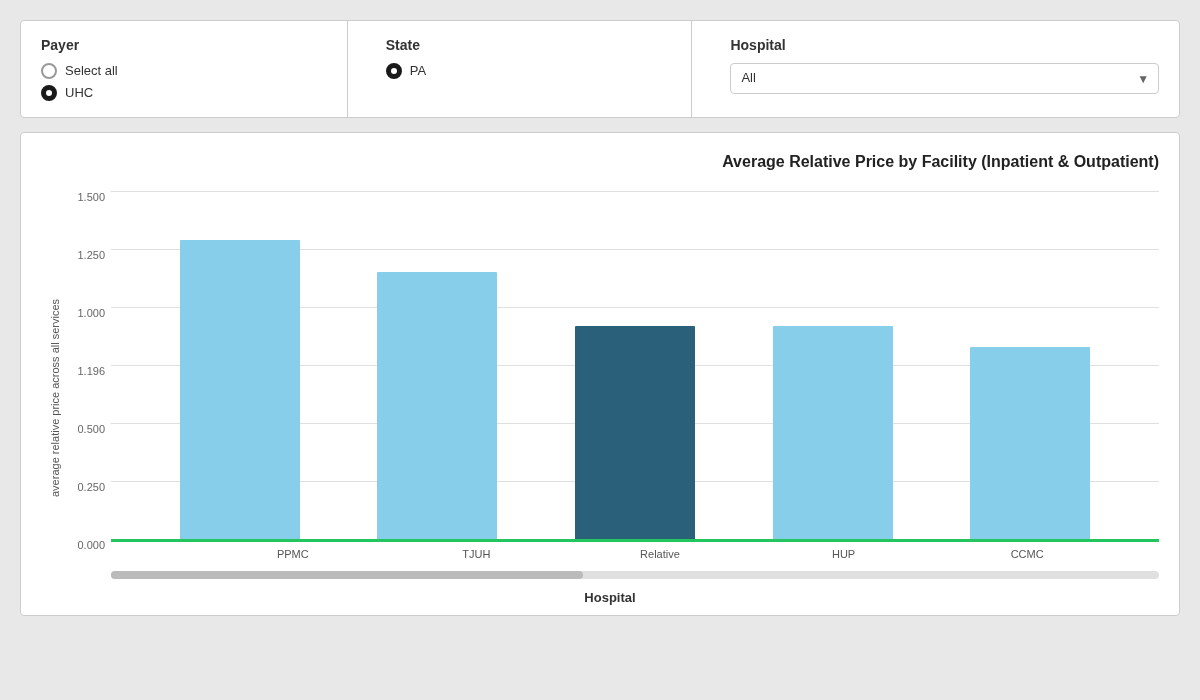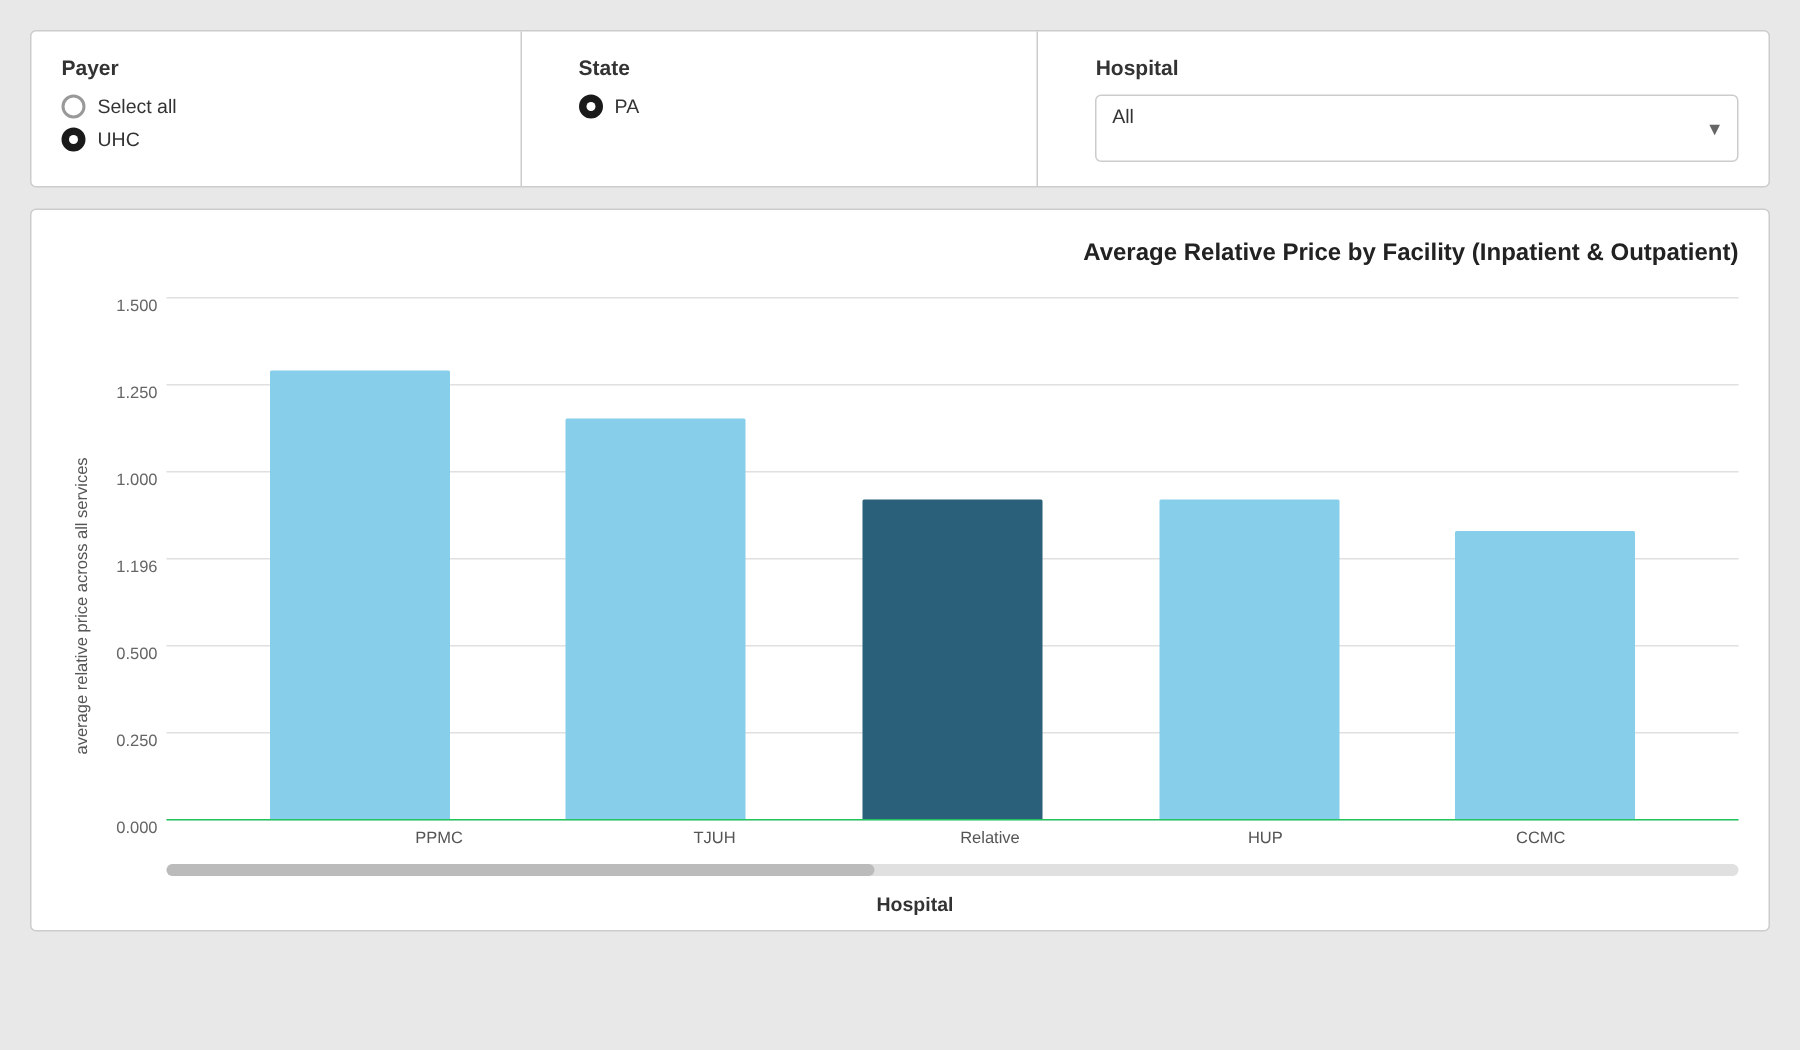--- a/index.html
+++ b/index.html
@@ -85,21 +85,21 @@
     .hospital-section h3 {
       font-size: 14px;
       font-weight: 600;
       margin-bottom: 10px;
     }
     .dropdown-wrapper {
       position: relative;
     }
     .dropdown-select {
       width: 100%;
-      padding: 6px 32px 22px 10px;
+      padding: 6px 32px 8px 10px;
       border: 1px solid #ccc;
       border-radius: 4px;
       font-size: 13px;
       appearance: none;
       background: #fff;
       cursor: pointer;
       color: #333;
     }
     .dropdown-arrow {
       position: absolute;
@@ -211,21 +211,21 @@
     .bar-dark {
       background: #2B607A;
     }
     
     .x-axis {
       position: relative;
       display: flex;
       justify-content: space-around;
       padding: 6px 40px 0 40px;
       padding-left: calc(50px + 40px);
-      border-top: 1px solid #22c55e;
+      border-top: 3px solid #22c55e;
       margin-left: 50px;
     }
     .x-tick {
       font-size: 11px;
       color: #555;
       text-align: center;
       flex: 1;
     }
     
     .scrollbar-area {

